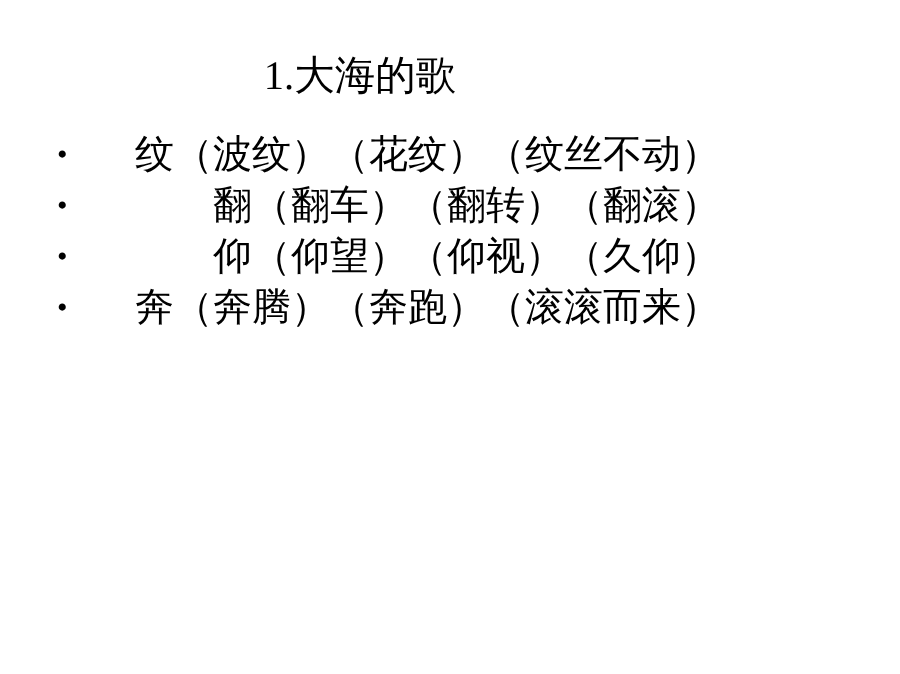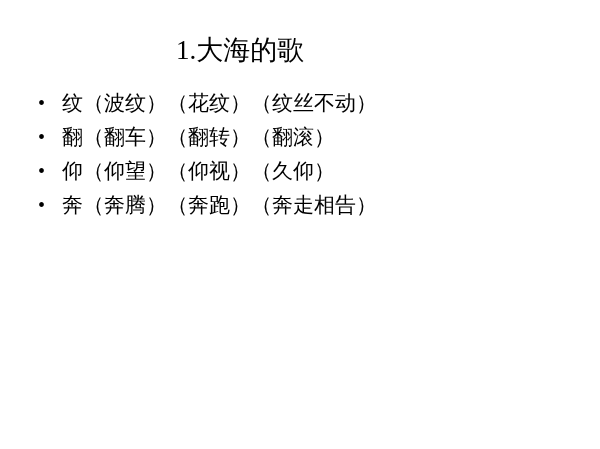--- a/index.html
+++ b/index.html
@@ -32,39 +32,40 @@
   }
   .bullet-list {
     list-style: none;
     margin: 0;
     padding: 0;
     margin-top: 20px;
     padding-left: 38px;
   }
   .bullet-item {
     position: relative;
-    font-size: 21px;
+    font-size: 26px;
     line-height: 34px;
     padding-left: 24px;
     white-space: nowrap;
     font-family: "Liberation Serif", "DejaVu Serif", serif;
+    text-align: right;
   }
   .bullet-item::before {
     content: "\2022";
     position: absolute;
     left: 0;
     top: 0;
     font-size: 20px;
     line-height: 34px;
   }
 </style>
 </head>
 <body>
 
 <div class="slide">
   <h1 class="slide-title">1.大海的歌</h1>
   <ul class="bullet-list">
     <li class="bullet-item">纹（波纹）（花纹）（纹丝不动）</li>
     <li class="bullet-item">翻（翻车）（翻转）（翻滚）</li>
     <li class="bullet-item">仰（仰望）（仰视）（久仰）</li>
-    <li class="bullet-item">奔（奔腾）（奔跑）（奔走相告）</li>
+    <li class="bullet-item">奔（奔腾）（奔跑）（滚滚而来）</li>
   </ul>
 </div>
 
 </body></html>

